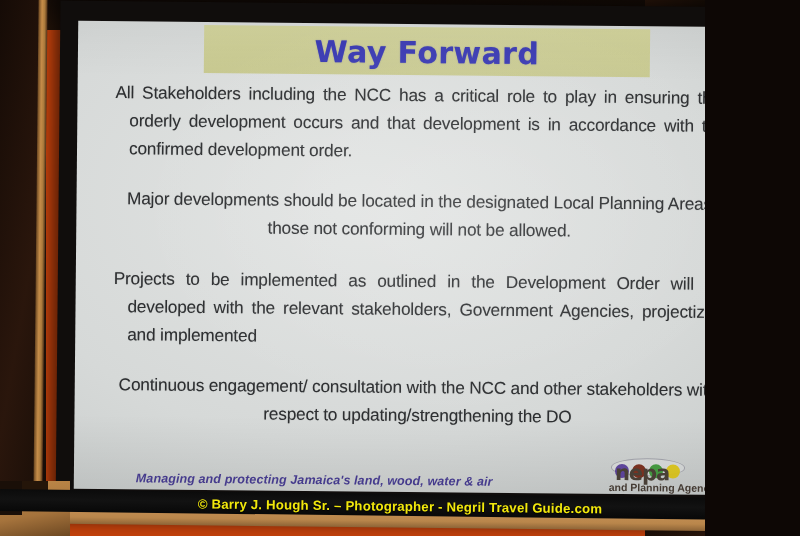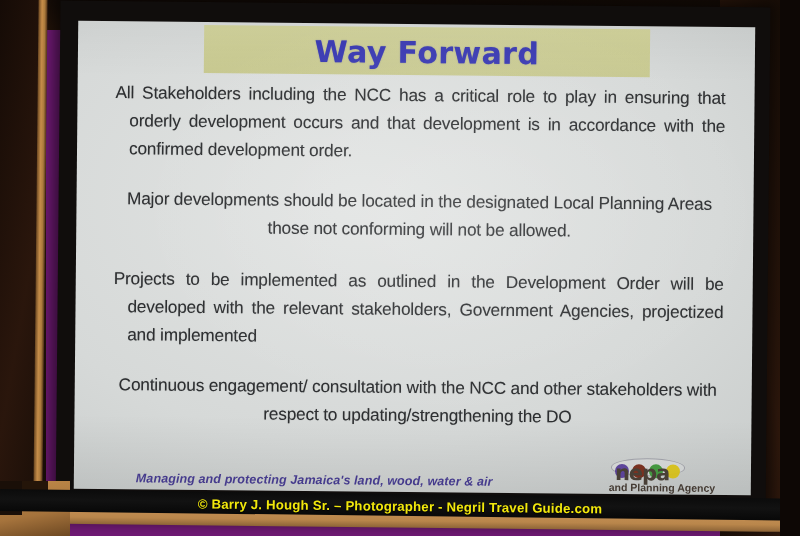--- a/index.html
+++ b/index.html
@@ -10,24 +10,24 @@
   body {
     width: 800px;
     height: 536px;
     overflow: hidden;
     font-family: "Liberation Sans", sans-serif;
   }
 
   
   #photo {
     position: relative;
-    width: 780px;
+    width: 705px;
     height: 536px;
     overflow: hidden;
-    background: #701a75;
+    background: #c2410c;
   }
 
   
   .wall-left {
     position: absolute;
     left: 0; top: 0;
     width: 46px; height: 536px;
     background: linear-gradient(100deg, #150b06 0%, #2a160c 55%, #170d07 100%);
   }
   .wall-right {

